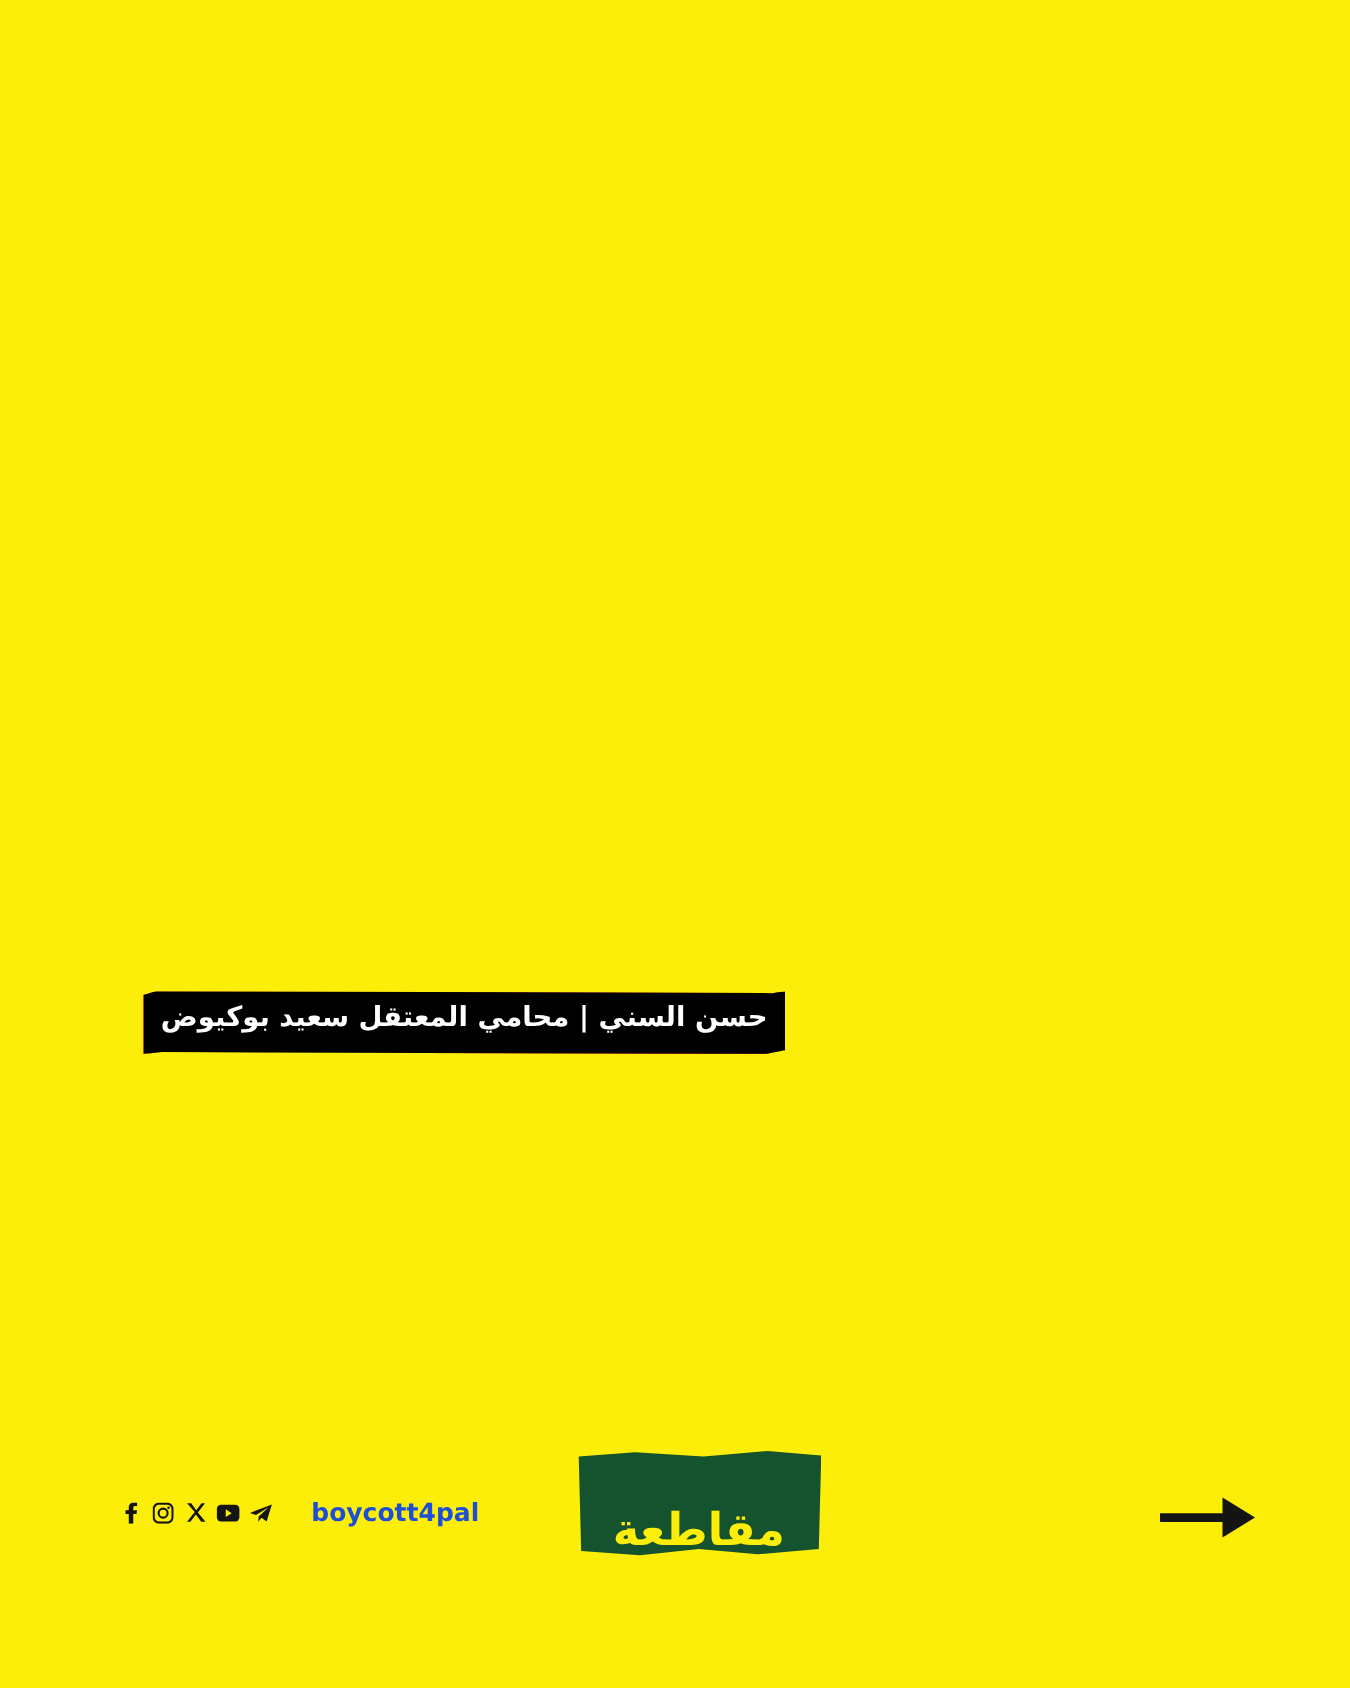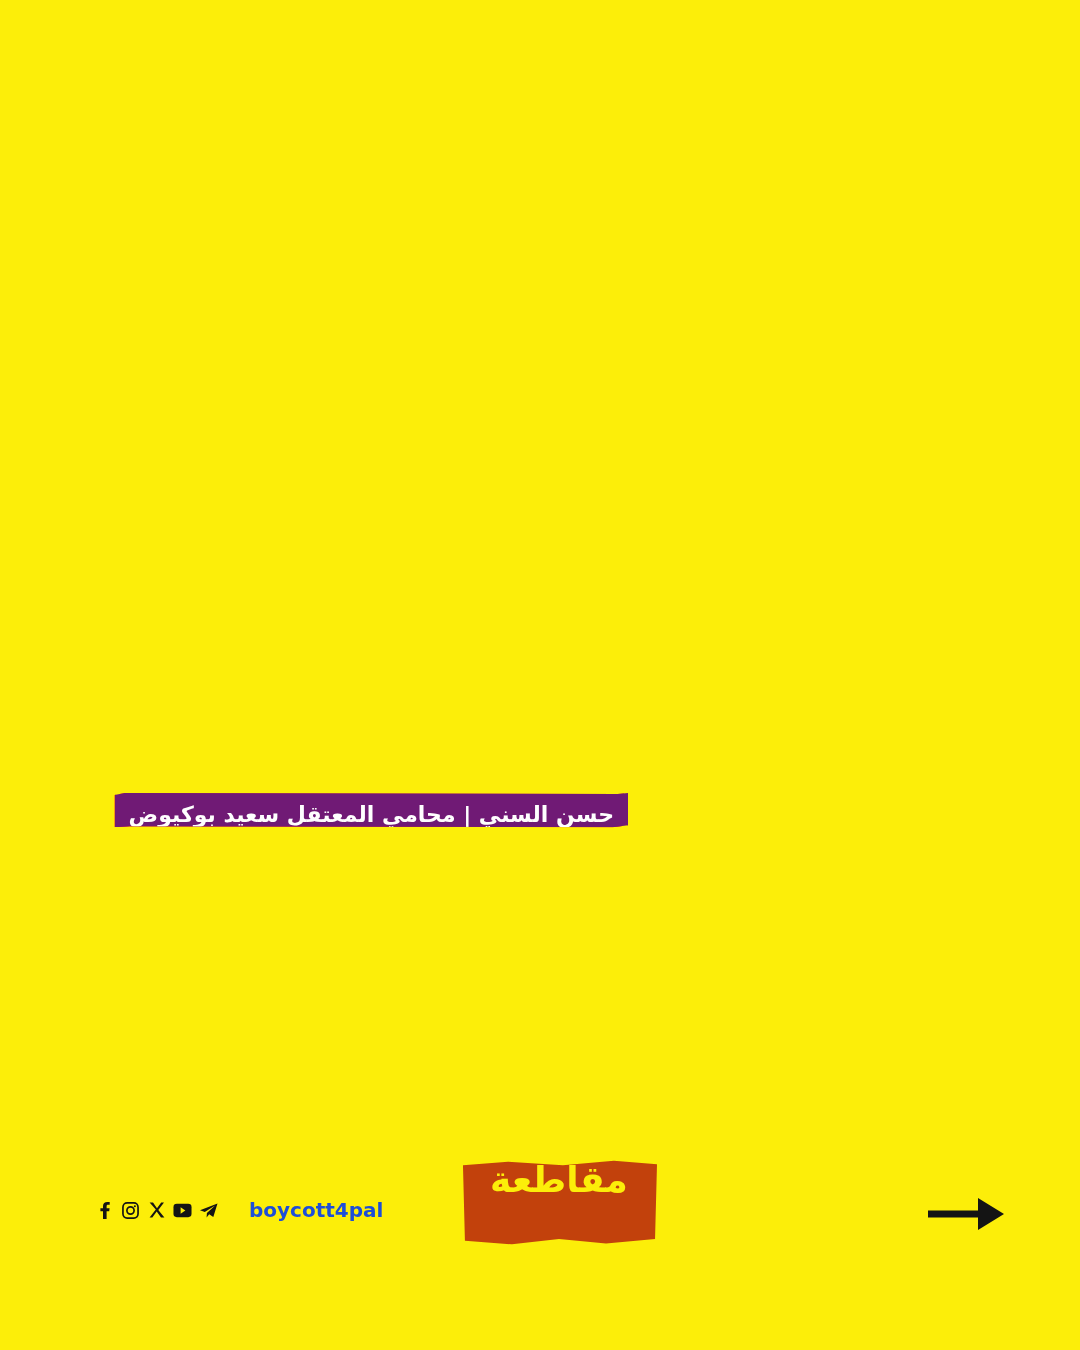--- a/index.html
+++ b/index.html
@@ -58,27 +58,27 @@
 
   
   .attrib-wrap {
     position: absolute;
     top: 793px;
     right: 452px;
     direction: rtl;
   }
   .attrib {
     display: inline-block;
-    background: #701a75;
+    background: #000000;
     color: #FFFFFF;
     font-family: "DejaVu Sans", sans-serif;
     font-weight: bold;
     font-size: 22px;
     line-height: 1.1;
-    padding: 10px 14px 0 14px;
+    padding: 10px 14px 16px 14px;
     white-space: nowrap;
     box-shadow:
       -4px 0 0 0 #E8322A,
       4px 2px 0 0 #E8322A;
     clip-path: polygon(0% 6%, 2% 0%, 98% 3%, 100% 0%, 100% 94%, 97% 100%, 3% 97%, 0% 100%);
   }
 
   
   .footer {
     position: absolute;
@@ -113,24 +113,24 @@
     margin-left: 24px;
     direction: ltr;
   }
 
   .brand {
     position: absolute;
     left: 461px;
     top: -24px;
     width: 196px;
     height: 86px;
-    background: #c2410c;
+    background: #14532d;
     clip-path: polygon(1% 6%, 24% 2%, 52% 6%, 78% 1%, 100% 5%, 99% 92%, 74% 97%, 50% 92%, 26% 98%, 2% 94%);
     display: flex;
-    align-items: flex-start;
+    align-items: flex-end;
     justify-content: center;
   }
   .brand-text {
     color: #FCEE09;
     font-family: "DejaVu Sans", sans-serif;
     font-weight: bold;
     font-size: 36px;
     letter-spacing: 1px;
     direction: rtl;
     transform: translateY(-1px);

